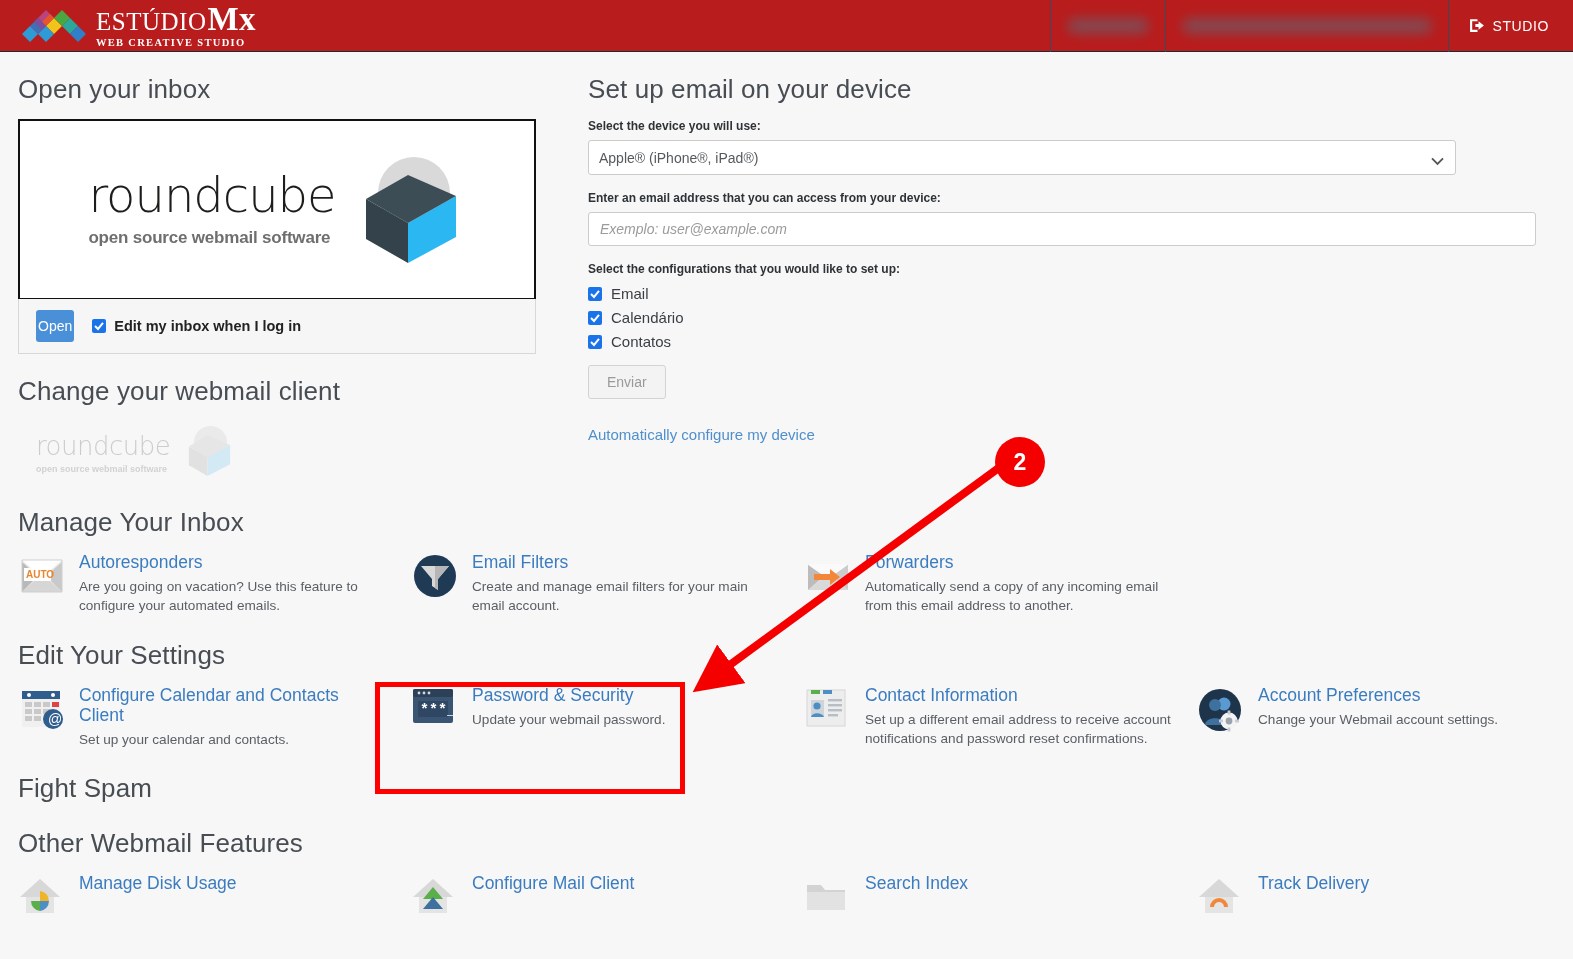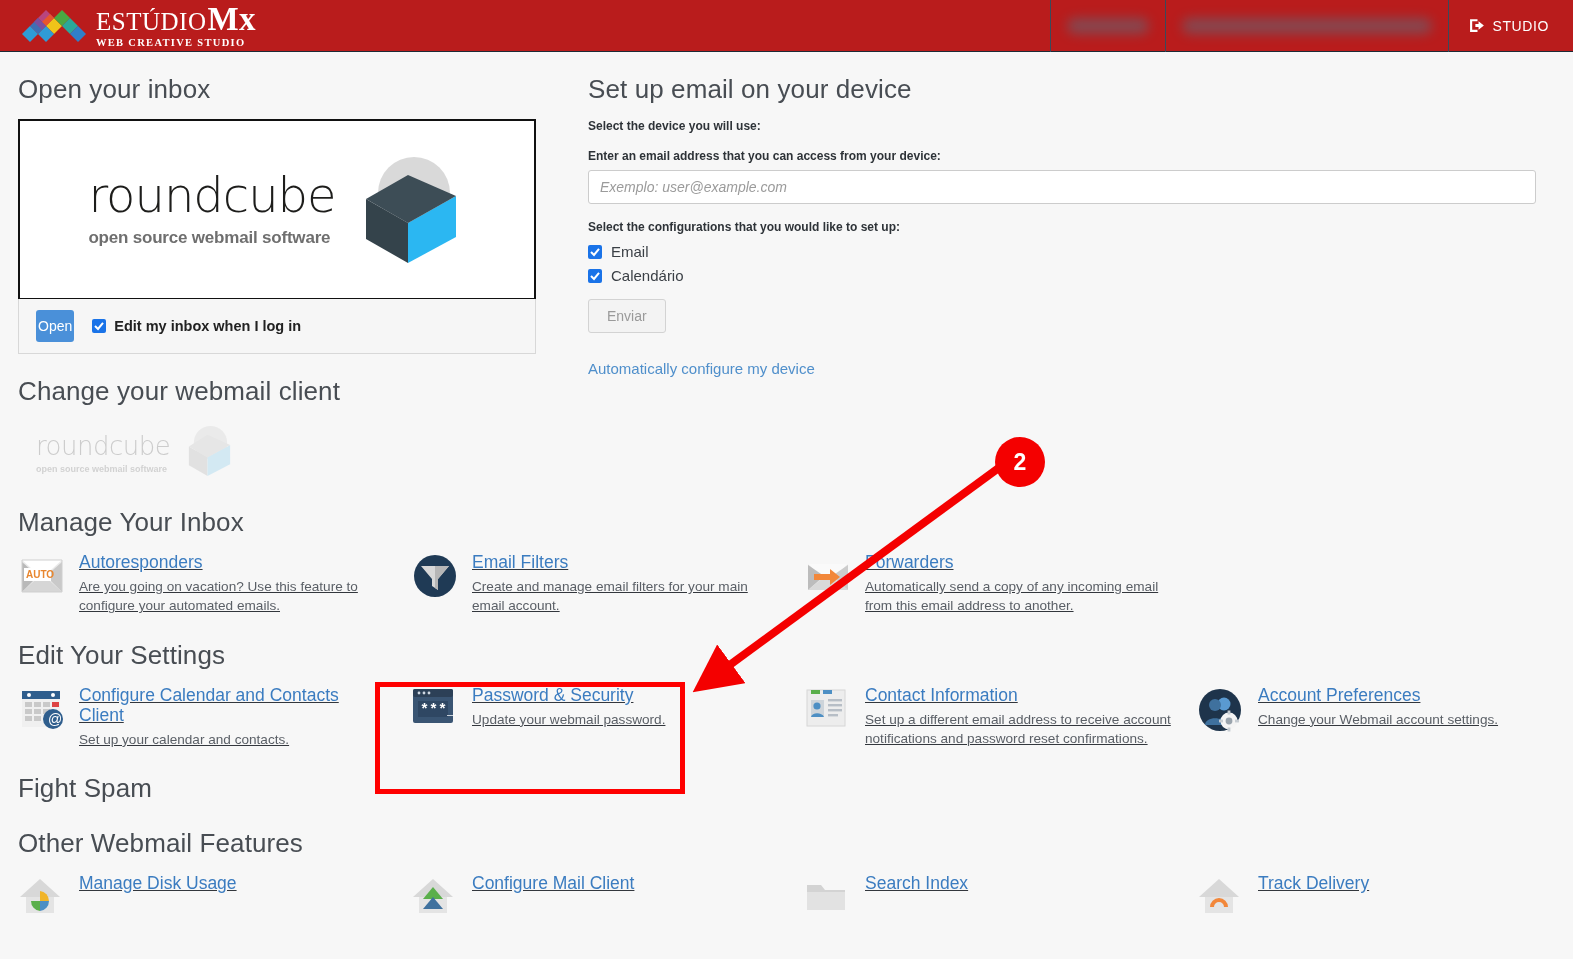--- a/index.html
+++ b/index.html
@@ -122,21 +122,21 @@
   }
   .auto-link{
     display:inline-block; margin-top:27px;
     color:#4f8fcb; font-size:15px; text-decoration:none;
   }
 
   
   .grid{ display:flex; }
   .cell{ width:393px; flex:0 0 393px; display:flex; gap:13px; padding-right:24px; }
   .cell .ico{ width:48px; flex:0 0 48px; padding-top:2px; }
-  .cell .body{ flex:1;text-decoration:underline; }
+  .cell .body{ flex:1; }
   .cell .ttl{
     color:#3b7cc0; font-size:17.5px; font-weight:400; line-height:1.15;
     text-decoration:none; display:block;
   }
   .cell .desc{ font-size:13.6px; color:#5a5f66; line-height:1.42; margin-top:5px; }
   .grid-settings .cell{ width:393px; }
 
   
   .hl-box{
     position:absolute; left:375px; top:682px; width:310px; height:112px;
@@ -249,20 +249,30 @@
             <polygon points="14,52 52,28 98,49 52,74" fill="#d2d2d2"></polygon>
           </svg>
         </div>
       </div>
     </div>
 
     <div class="col-right">
       <h2 class="section">Set up email on your device</h2>
 
       <label class="lbl first">Select the device you will use:</label>
+      <div class="sel-wrap">
+        <select class="dev">
+          <option>Apple® (iPhone®, iPad®)</option>
+        </select>
+        <span class="sel-arrow">
+          <svg width="13" height="9" viewBox="0 0 13 9">
+              <path d="M1 1.4 L6.5 7 L12 1.4" stroke="#555" stroke-width="1.8" fill="none"></path>
+            </svg>
+        </span>
+      </div>
 
       <label class="lbl">Enter an email address that you can access from your device:</label>
       <input class="email" type="text" placeholder="Exemplo: user@example.com" style="">
 
       <label class="lbl">Select the configurations that you would like to set up:</label>
       <div class="cfg-list">
         <div class="cfg-item">
           <span class="chk">
             <svg width="10" height="10" viewBox="0 0 10 10">
                 <path d="M1 5 L4 8 L9 1.8" stroke="#fff" stroke-width="2" fill="none"></path>
@@ -270,20 +280,28 @@
           </span>
           <span class="t">Email</span>
         </div>
         <div class="cfg-item">
           <span class="chk">
             <svg width="10" height="10" viewBox="0 0 10 10">
                 <path d="M1 5 L4 8 L9 1.8" stroke="#fff" stroke-width="2" fill="none"></path>
               </svg>
           </span>
           <span class="t">Calendário</span>
+        </div>
+        <div class="cfg-item">
+          <span class="chk">
+            <svg width="10" height="10" viewBox="0 0 10 10">
+                <path d="M1 5 L4 8 L9 1.8" stroke="#fff" stroke-width="2" fill="none"></path>
+              </svg>
+          </span>
+          <span class="t">Contatos</span>
         </div>
       </div>
 
       <button class="btn-enviar">Enviar</button>
       <br>
       <a class="auto-link" href="#">Automatically configure my device</a>
     </div>
   </div>
 
   <h2 class="section tight">Manage Your Inbox</h2>

